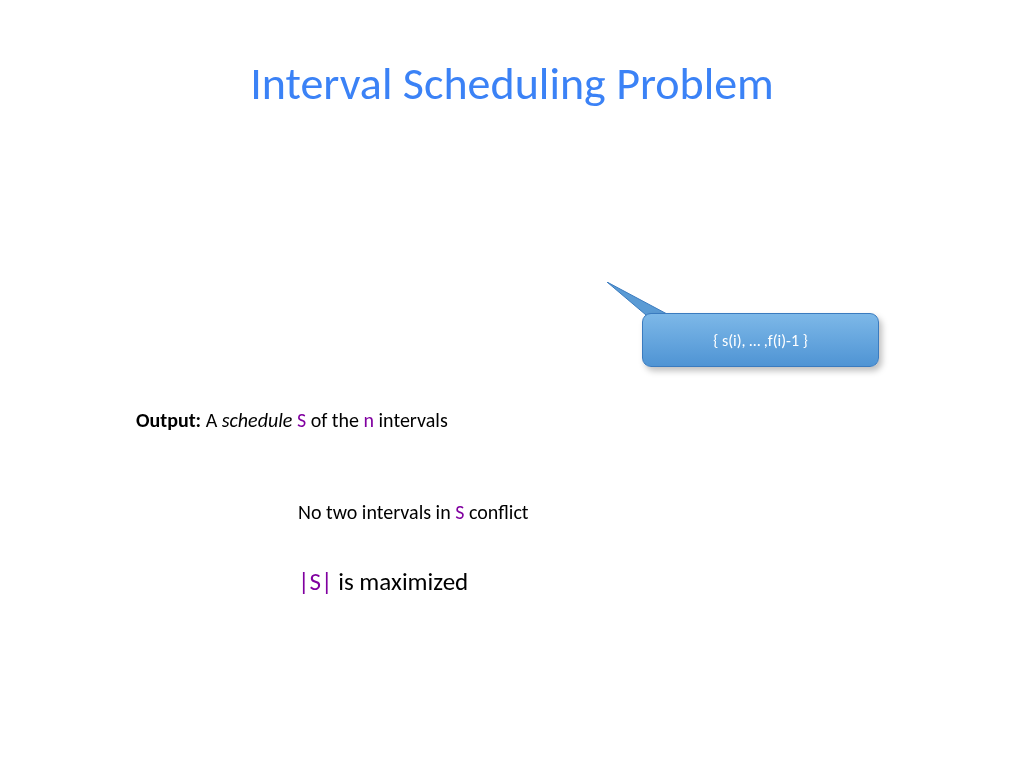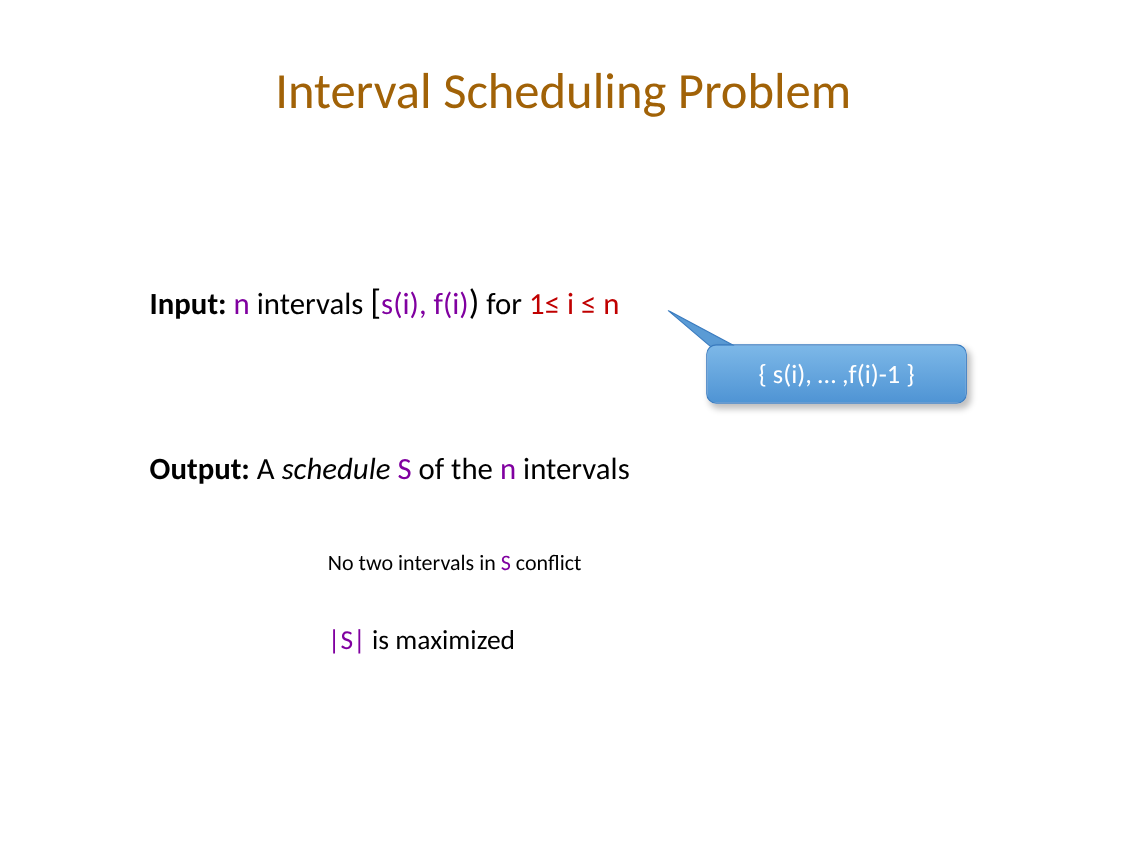--- a/index.html
+++ b/index.html
@@ -18,34 +18,34 @@
     position: relative;
   }
   .title {
     position: absolute;
     top: 55px;
     left: 0;
     right: 0;
     text-align: center;
     font-size: 46px;
     font-weight: 400;
-    color: #a16207;
+    color: #3b82f6;
   }
   .input-line {
     position: absolute;
     top: 255px;
     left: 136px;
     font-size: 28px;
     color: #000000;
   }
   .output-line {
     position: absolute;
     top: 408px;
     left: 136px;
-    font-size: 28px;
+    font-size: 20px;
     color: #000000;
   }
   .constraint-1 {
     position: absolute;
     top: 500px;
     left: 298px;
     font-size: 20px;
     color: #000000;
   }
   .constraint-2 {
@@ -68,21 +68,21 @@
     width: 235px;
     height: 52px;
     background: linear-gradient(to bottom, #7db8e8, #4f94d4);
     border: 1px solid #3a7bbf;
     border-radius: 9px;
     box-shadow: 3px 4px 6px rgba(0,0,0,0.25);
     display: flex;
     align-items: center;
     justify-content: center;
     color: #ffffff;
-    font-size: 24px;
+    font-size: 16px;
   }
   .callout-pointer {
     position: absolute;
     top: 282px;
     left: 607px;
     width: 0;
     height: 0;
   }
   .callout-pointer svg {
     position: absolute;
@@ -90,26 +90,20 @@
     left: 0;
   }
 </style>
 </head>
 <body>
 
 <div class="slide">
 
   <div class="title">Interval Scheduling Problem</div>
 
-  <div class="input-line">
-    <span class="bold">Input:</span>
-    <span>
-      <span class="purple">n</span><span> intervals  </span><span class="big">[</span><span class="purple">s(i), f(i)</span><span class="big">)</span><span> for </span><span class="red">1≤ i ≤ n</span>
-    </span>
-  </div>
 
   <div class="callout-pointer">
     <svg width="80" height="50">
       <polygon points="0,0 60,32 52,44" fill="#5a9bd5" stroke="#3a7bbf" stroke-width="1"></polygon>
     </svg>
   </div>
   <div class="callout">
     <span>{ s(i), … ,f(i)-1 }</span>
   </div>
 

